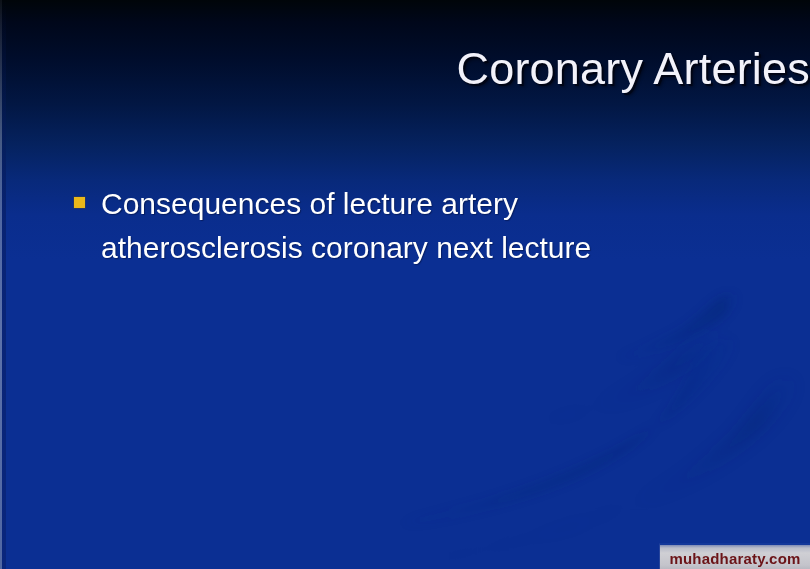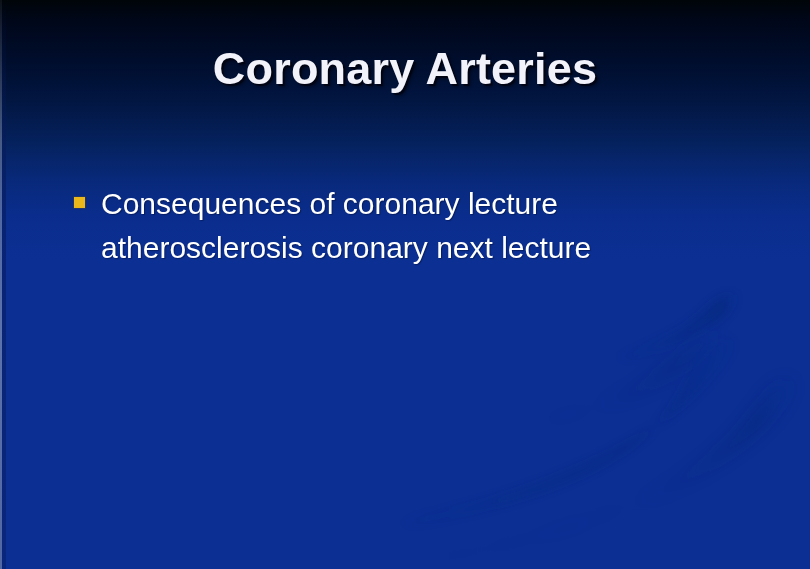--- a/index.html
+++ b/index.html
@@ -59,23 +59,23 @@
     width: 810px; height: 569px;
     opacity: 0.55;
   }
 
   
   #title {
     position: absolute;
     left: 0;
     top: 46px;
     width: 810px;
-    text-align: center;
+    text-align: right;
     font-size: 45px;
-    font-weight: bold;
+    font-weight: normal;
     letter-spacing: 0.2px;
     color: #f2f2fa;
     text-shadow: 2px 2px 0 rgba(0,0,8,0.55), 3px 3px 3px rgba(0,0,10,0.45);
     line-height: 1.0;
     white-space: nowrap;
   }
 
   
   #body-block {
     position: absolute;
@@ -173,19 +173,22 @@
 
     <path d="M 540 420 C 600 410 660 386 700 356 C 724 338 722 326 706 332
              C 688 340 682 360 640 386 C 604 408 560 418 536 422 Z" fill="url(#sw1)" filter="url(#blur9)"></path>
   </svg>
 
   <div id="title">Coronary Arteries</div>
 
   <div id="body-block">
     <div class="bullet-row">
       <span class="bullet-marker"></span>
-      <div class="bullet-text">Consequences of coronary lecture</div>
+      <div class="bullet-text">Consequences of lecture artery</div>
       <div class="bullet-text">atherosclerosis coronary next lecture</div>
     </div>
   </div>
 
+  <div id="watermark">
+    <span id="watermark-text">muhadharaty.com</span>
+  </div>
 
 </div>
 
 </body></html>

